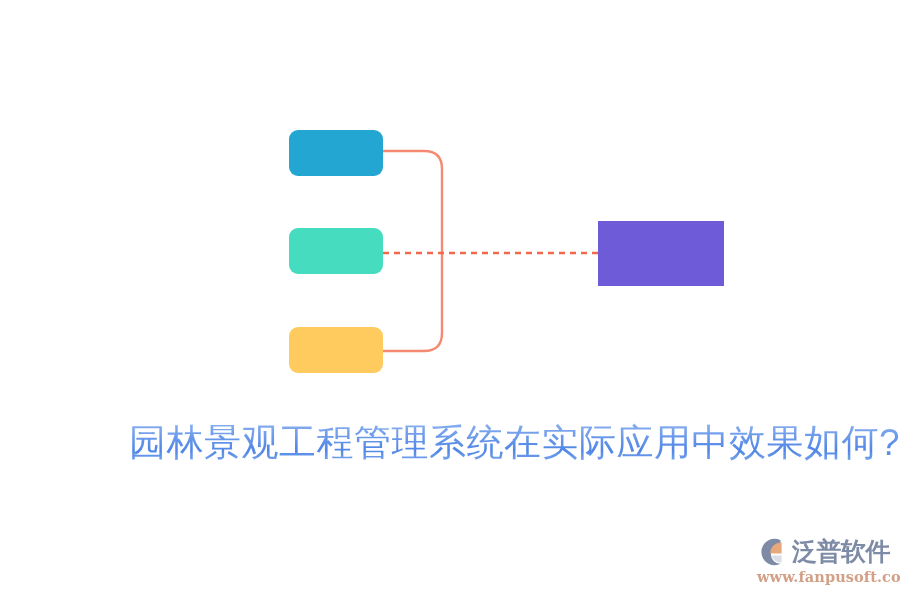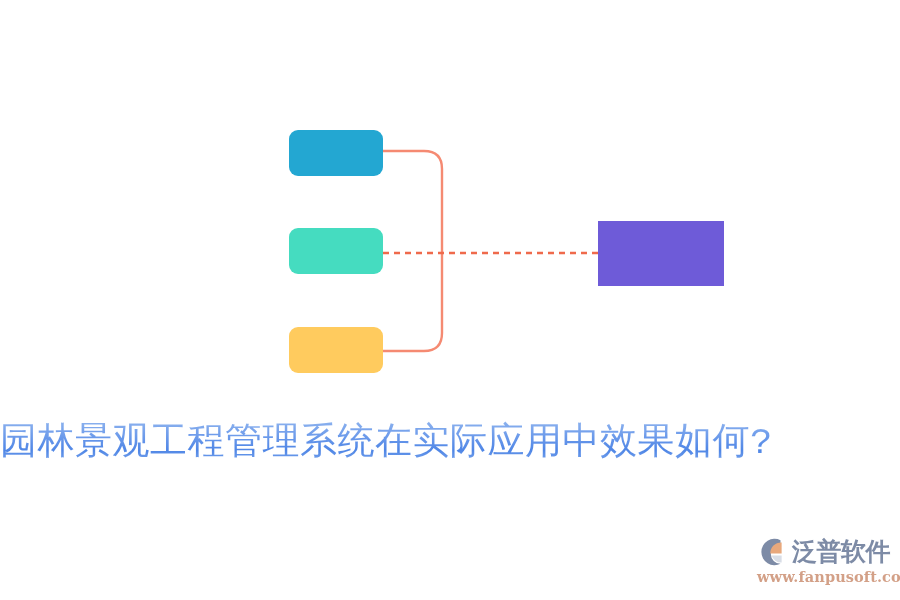--- a/index.html
+++ b/index.html
@@ -49,22 +49,22 @@
     height: 400px;
     pointer-events: none;
   }
 
   
   #headline {
     position: absolute;
     left: 0;
     top: 412px;
     width: 900px;
-    text-align: left;
-    font-family: Liberation Mono, monospace;
+    text-align: right;
+    font-family: Liberation Sans, sans-serif;
     font-size: 37px;
     line-height: 62px;
     letter-spacing: 0.5px;
     white-space: nowrap;
     background-image: linear-gradient(180deg, #9fc0f0 0%, #6e9ceb 38%, #4f86e6 62%, #a9c8f3 100%);
     -webkit-background-clip: text;
     background-clip: text;
     color: transparent;
     -webkit-text-fill-color: transparent;
   }

